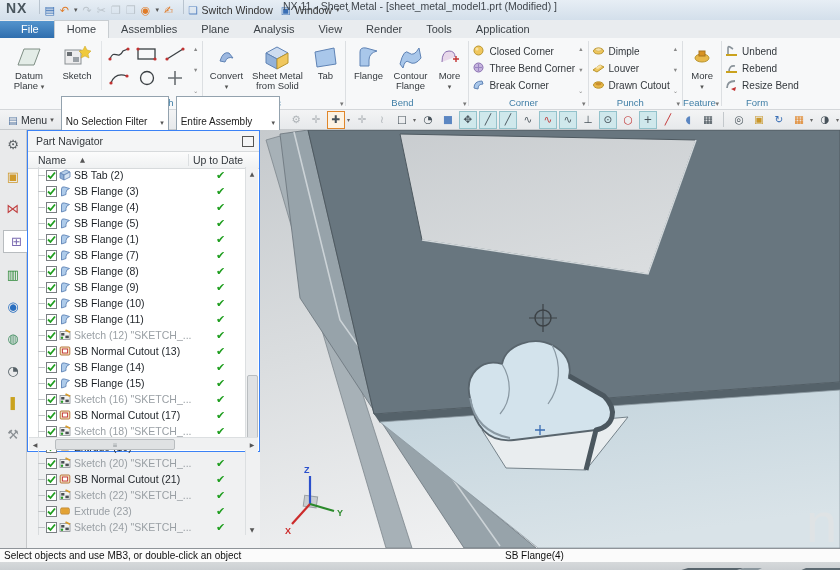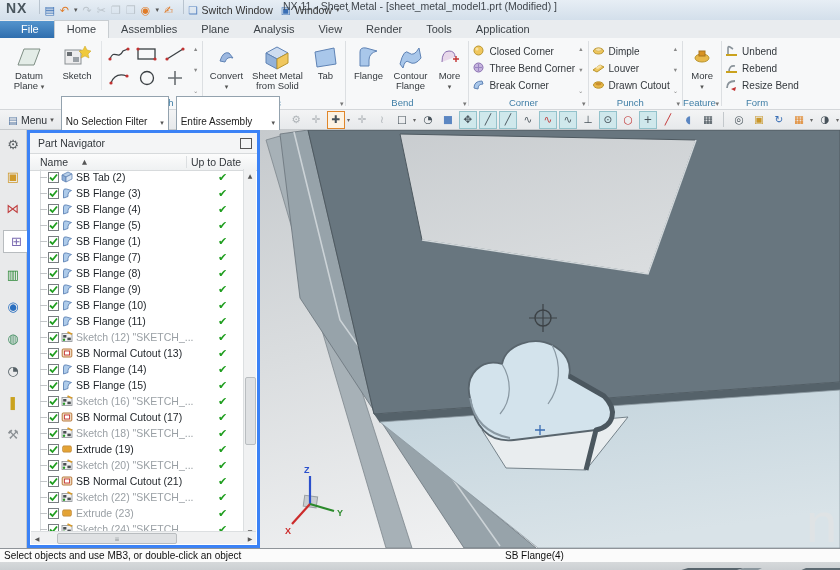--- a/index.html
+++ b/index.html
@@ -62,22 +62,22 @@
   .tbsep{width:1px;height:15px;background:#c3c8cc;margin:0 4px;}
 
   
   .sidebar{position:absolute;top:130px;left:0;width:27px;height:418px;background:#e9eaeb;
     border-right:1px solid #c6c8ca;display:flex;flex-direction:column;align-items:center;
     padding-top:4px;gap:11px;box-sizing:border-box;}
   .sbi{width:21px;height:21px;display:flex;align-items:center;justify-content:center;font-size:13px;}
   .sbi.active{background:#fff;border:1px solid #b8bcbf;border-right:none;width:26px;margin-right:-6px;}
 
   
-  .panel{position:absolute;top:130px;left:27px;width:233px;height:418px;background:#fff;
-    border:3px solid #3b82f6;box-sizing:border-box;font-size:10.5px;}
+  .panel{position:absolute;top:130px;left:27px;width:233px;height:322px;background:#fff;
+    border:1px solid #3b82f6;box-sizing:border-box;font-size:10.5px;}
   .p-header{height:20px;display:flex;align-items:center;justify-content:space-between;
     background:#f4f5f6;border-bottom:1px solid #d7dadc;padding:0 5px 0 8px;font-size:10.5px;color:#33383d;}
   .p-max{width:10px;height:9px;border:1px solid #555;}
   .p-cols{height:16px;display:flex;align-items:center;background:linear-gradient(#fcfcfc,#eff1f2);
     border-bottom:1px solid #d7dadc;color:#33383d;}
   .p-col-name{flex:1;padding-left:10px;display:flex;align-items:center;gap:14px;}
   .sort{font-size:6.5px;color:#555;}
   .p-col-status{width:66px;border-left:1px solid #dcdfe1;padding-left:4px;}
   .p-rows{position:absolute;top:36px;left:0;width:219px;height:368px;overflow:hidden;}
   .rail{position:absolute;top:0;bottom:0;left:10px;width:1px;background:#d8dbdd;}

